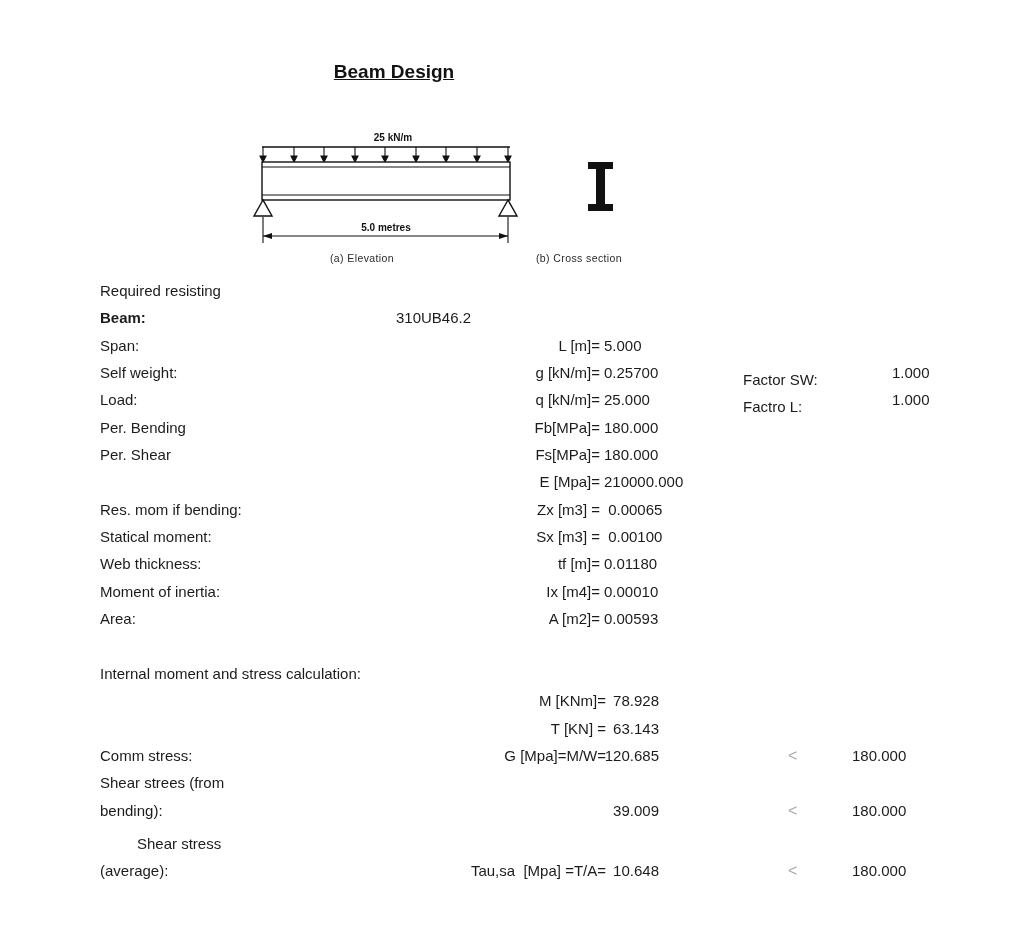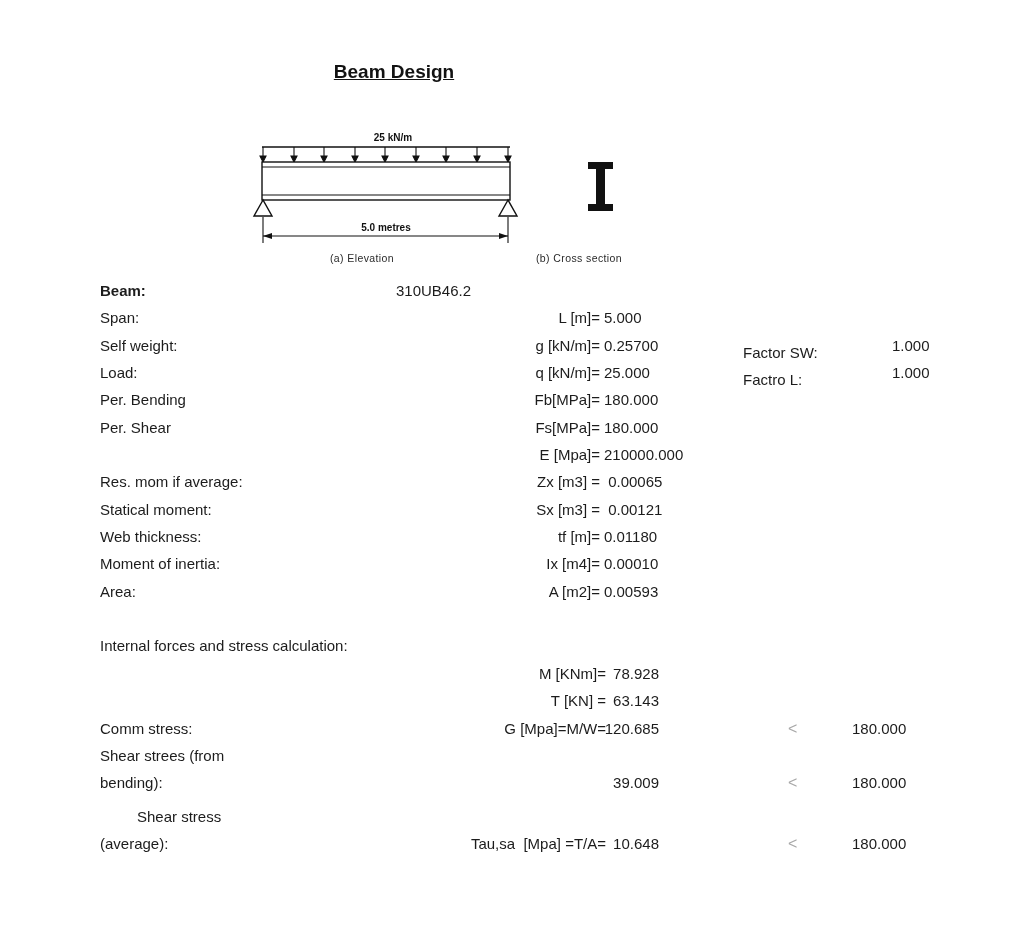--- a/index.html
+++ b/index.html
@@ -79,20 +79,23 @@
 
     <g fill="#111">
       <rect x="338" y="42" width="25" height="7"></rect>
       <rect x="346" y="42" width="9" height="49"></rect>
       <rect x="338" y="84" width="25" height="7"></rect>
     </g>
   </svg>
 
   <div class="rows">
 
+    <div class="trow">
+      <span class="lab">Required resisting</span>
+    </div>
 
 
     <div class="trow">
       <span class="lab bold">Beam:</span>
       <span class="beamname">310UB46.2</span>
     </div>
 
     <div class="trow">
       <span class="lab">Span:</span>
       <span class="frm">L [m]=</span>
@@ -126,29 +129,29 @@
       <span class="frm">Fs[MPa]=</span>
       <span class="val">180.000</span>
     </div>
 
     <div class="trow">
       <span class="frm">E [Mpa]=</span>
       <span class="val">210000.000</span>
     </div>
 
     <div class="trow">
-      <span class="lab">Res. mom if average:</span>
+      <span class="lab">Res. mom if bending:</span>
       <span class="frm">Zx [m3] =</span>
       <span class="val"> 0.00065</span>
     </div>
 
     <div class="trow">
       <span class="lab">Statical moment:</span>
       <span class="frm">Sx [m3] =</span>
-      <span class="val"> 0.00121</span>
+      <span class="val"> 0.00100</span>
     </div>
 
     <div class="trow">
       <span class="lab">Web thickness:</span>
       <span class="frm">tf [m]=</span>
       <span class="val">0.01180</span>
     </div>
 
     <div class="trow">
       <span class="lab">Moment of inertia:</span>
@@ -158,21 +161,21 @@
 
     <div class="trow">
       <span class="lab">Area:</span>
       <span class="frm">A [m2]=</span>
       <span class="val">0.00593</span>
     </div>
 
     <div class="trow"></div>
 
     <div class="trow">
-      <span class="sec lab">Internal forces and stress calculation:</span>
+      <span class="sec lab">Internal moment and stress calculation:</span>
     </div>
 
     <div class="trow">
       <span class="frm2">M [KNm]=</span>
       <span class="val2">78.928</span>
     </div>
 
     <div class="trow">
       <span class="frm2">T [KN] =</span>
       <span class="val2">63.143</span>

